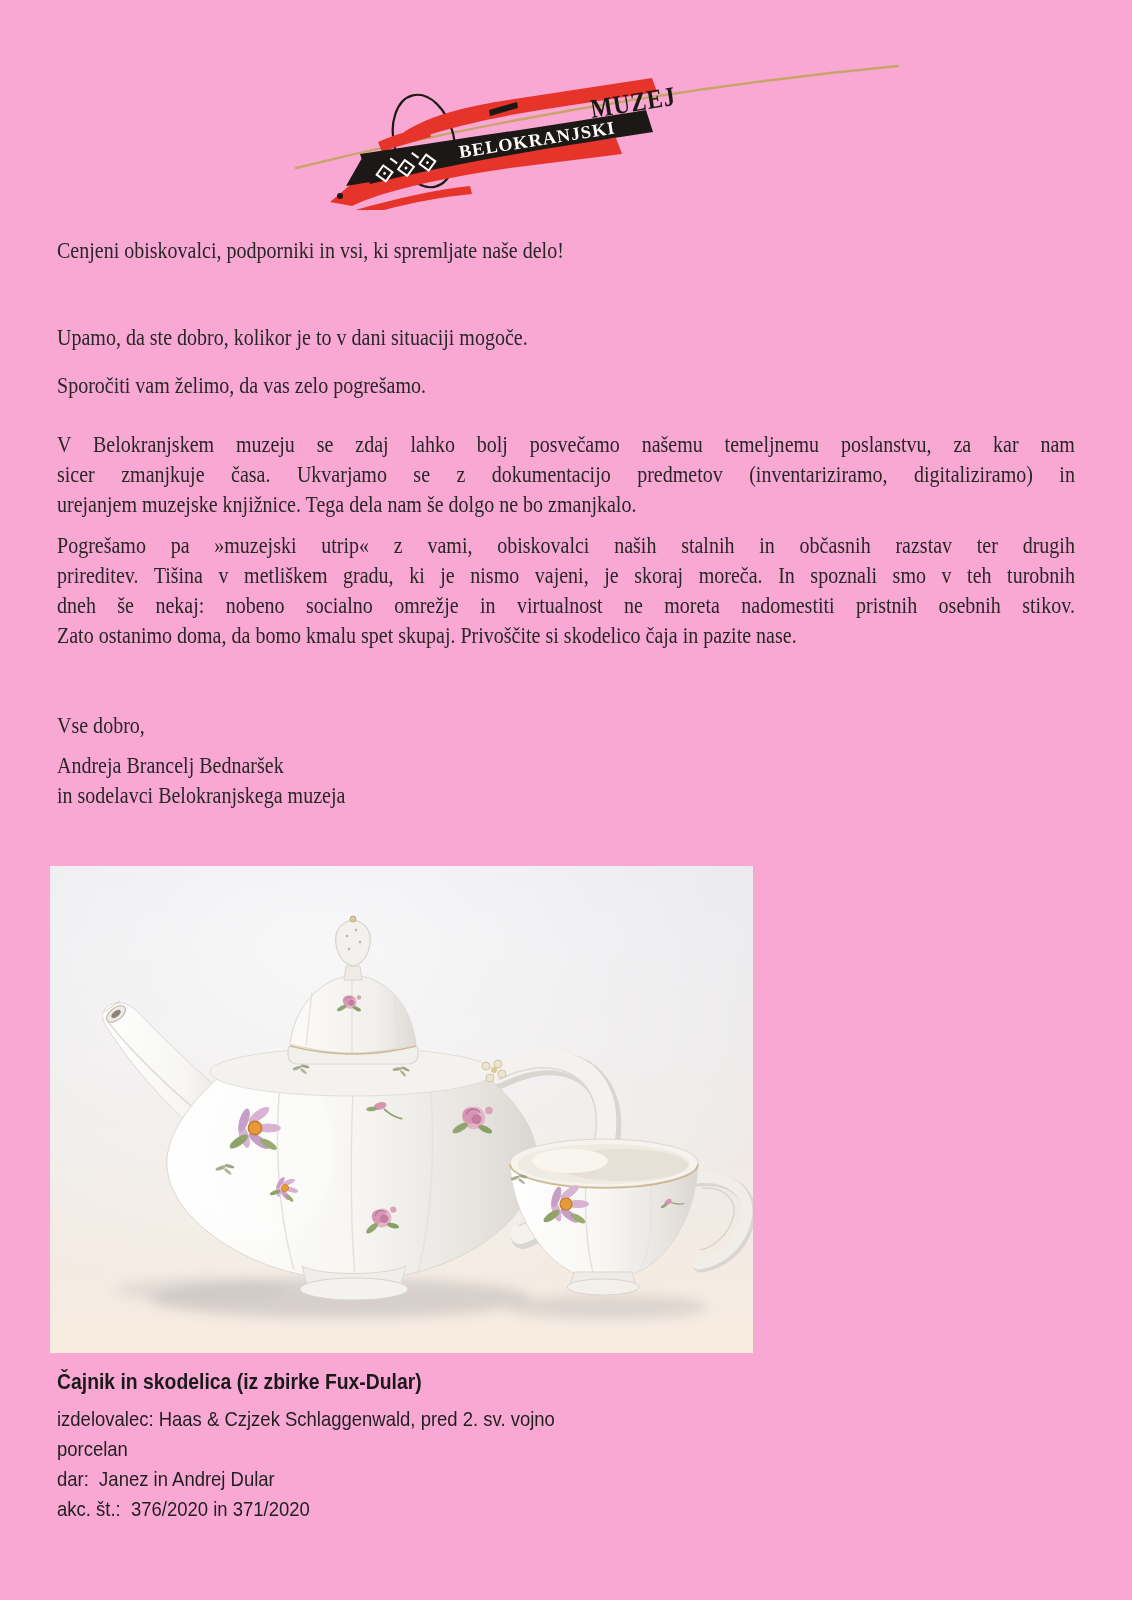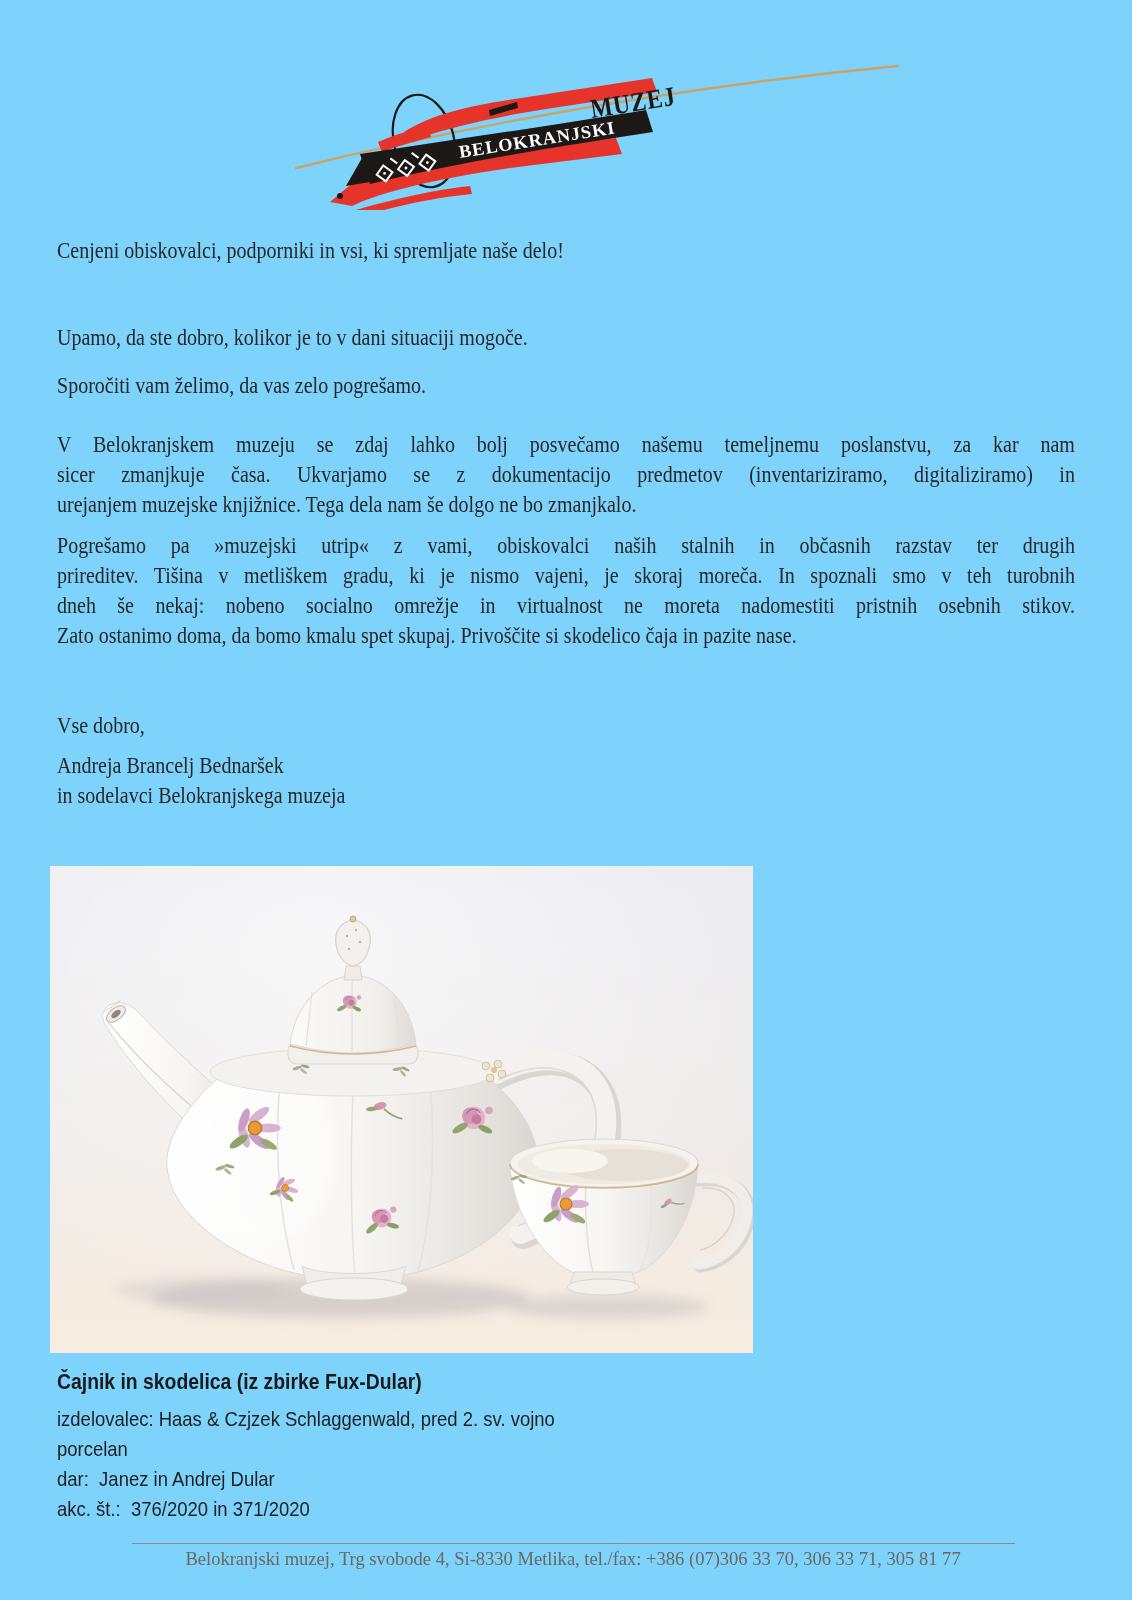--- a/index.html
+++ b/index.html
@@ -1,17 +1,17 @@
 <!DOCTYPE html>
 <html><head>
 <meta charset="utf-8">
 <style>
   html,body { margin:0; padding:0; background:#ffffff; }
   .page {
-    position:relative; width:1132px; height:1600px; background:#7dd3fc;
+    position:relative; width:1132px; height:1600px; background:#f9a8d4;
     font-family:"Liberation Serif", serif; color:#272727; overflow:hidden;
   }
 
   
   .logo { position:absolute; left:40px; top:40px; width:860px; height:170px; }
 
   
   .tblock {
     position:absolute; left:57px; width:1170px;
     font-size:23px; line-height:30px;
@@ -284,17 +284,14 @@
   </svg>
 
   <div class="caption-title">Čajnik in skodelica (iz zbirke Fux-Dular)</div>
   <div class="caption-details">
       <div>izdelovalec: Haas &amp; Czjzek Schlaggenwald, pred 2. sv. vojno</div>
       <div>porcelan</div>
       <div>dar:  Janez in Andrej Dular</div>
       <div>akc. št.:  376/2020 in 371/2020</div>
     </div>
 
-  <div class="footer">
-    <span>Belokranjski muzej, Trg svobode 4, Si-8330 Metlika, tel./fax: +386 (07)306 33 70, 306 33 71, 305 81 77</span>
-  </div>
 
 </div>
 
 </body></html>

